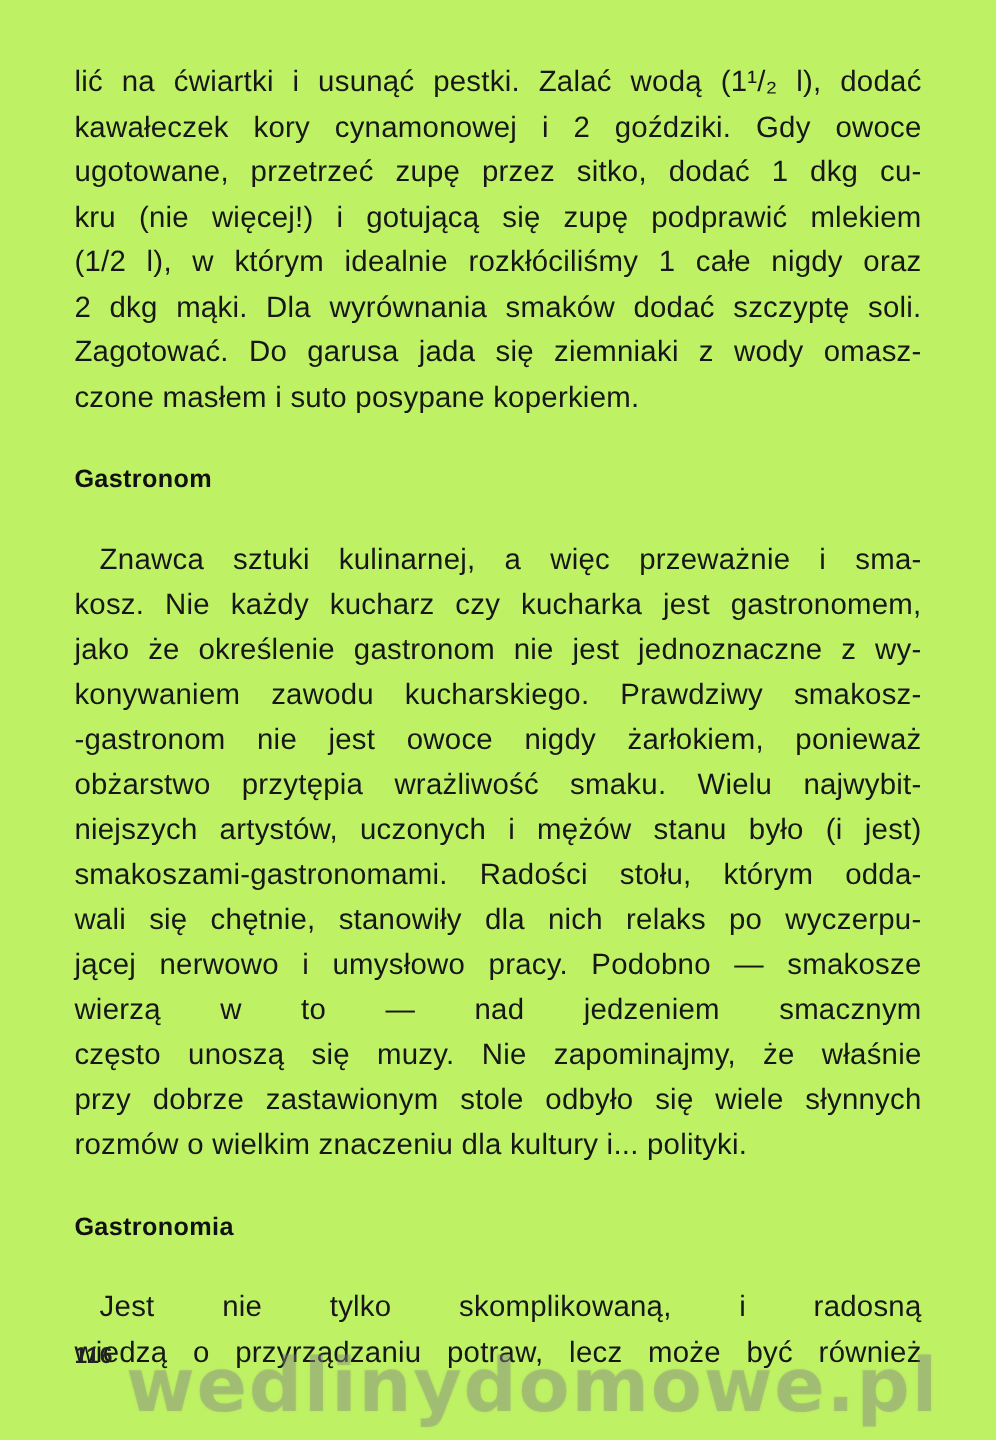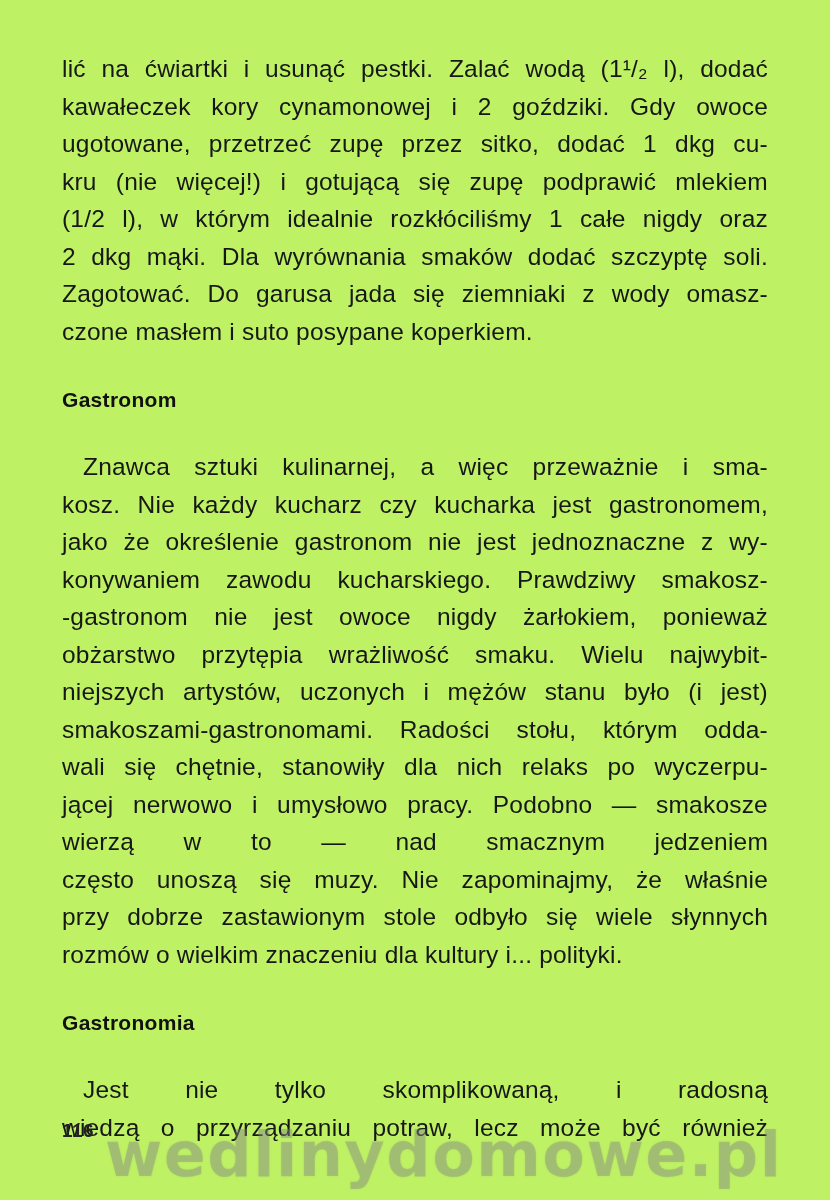--- a/index.html
+++ b/index.html
@@ -275,22 +275,22 @@
           <span>Podobno</span>
           <span>—</span>
           <span>smakosze</span>
         </span>
       <span class="line justify" id="l2-10">
           <span>wierzą</span>
           <span>w</span>
           <span>to</span>
           <span>—</span>
           <span>nad</span>
+          <span>jedzeniem</span>
           <span>smacznym</span>
-          <span>jedzeniem</span>
         </span>
       <span class="line justify" id="l2-11">
           <span>często</span>
           <span>unoszą</span>
           <span>się</span>
           <span>muzy.</span>
           <span>Nie</span>
           <span>zapominajmy,</span>
           <span>że</span>
           <span>właśnie</span>

